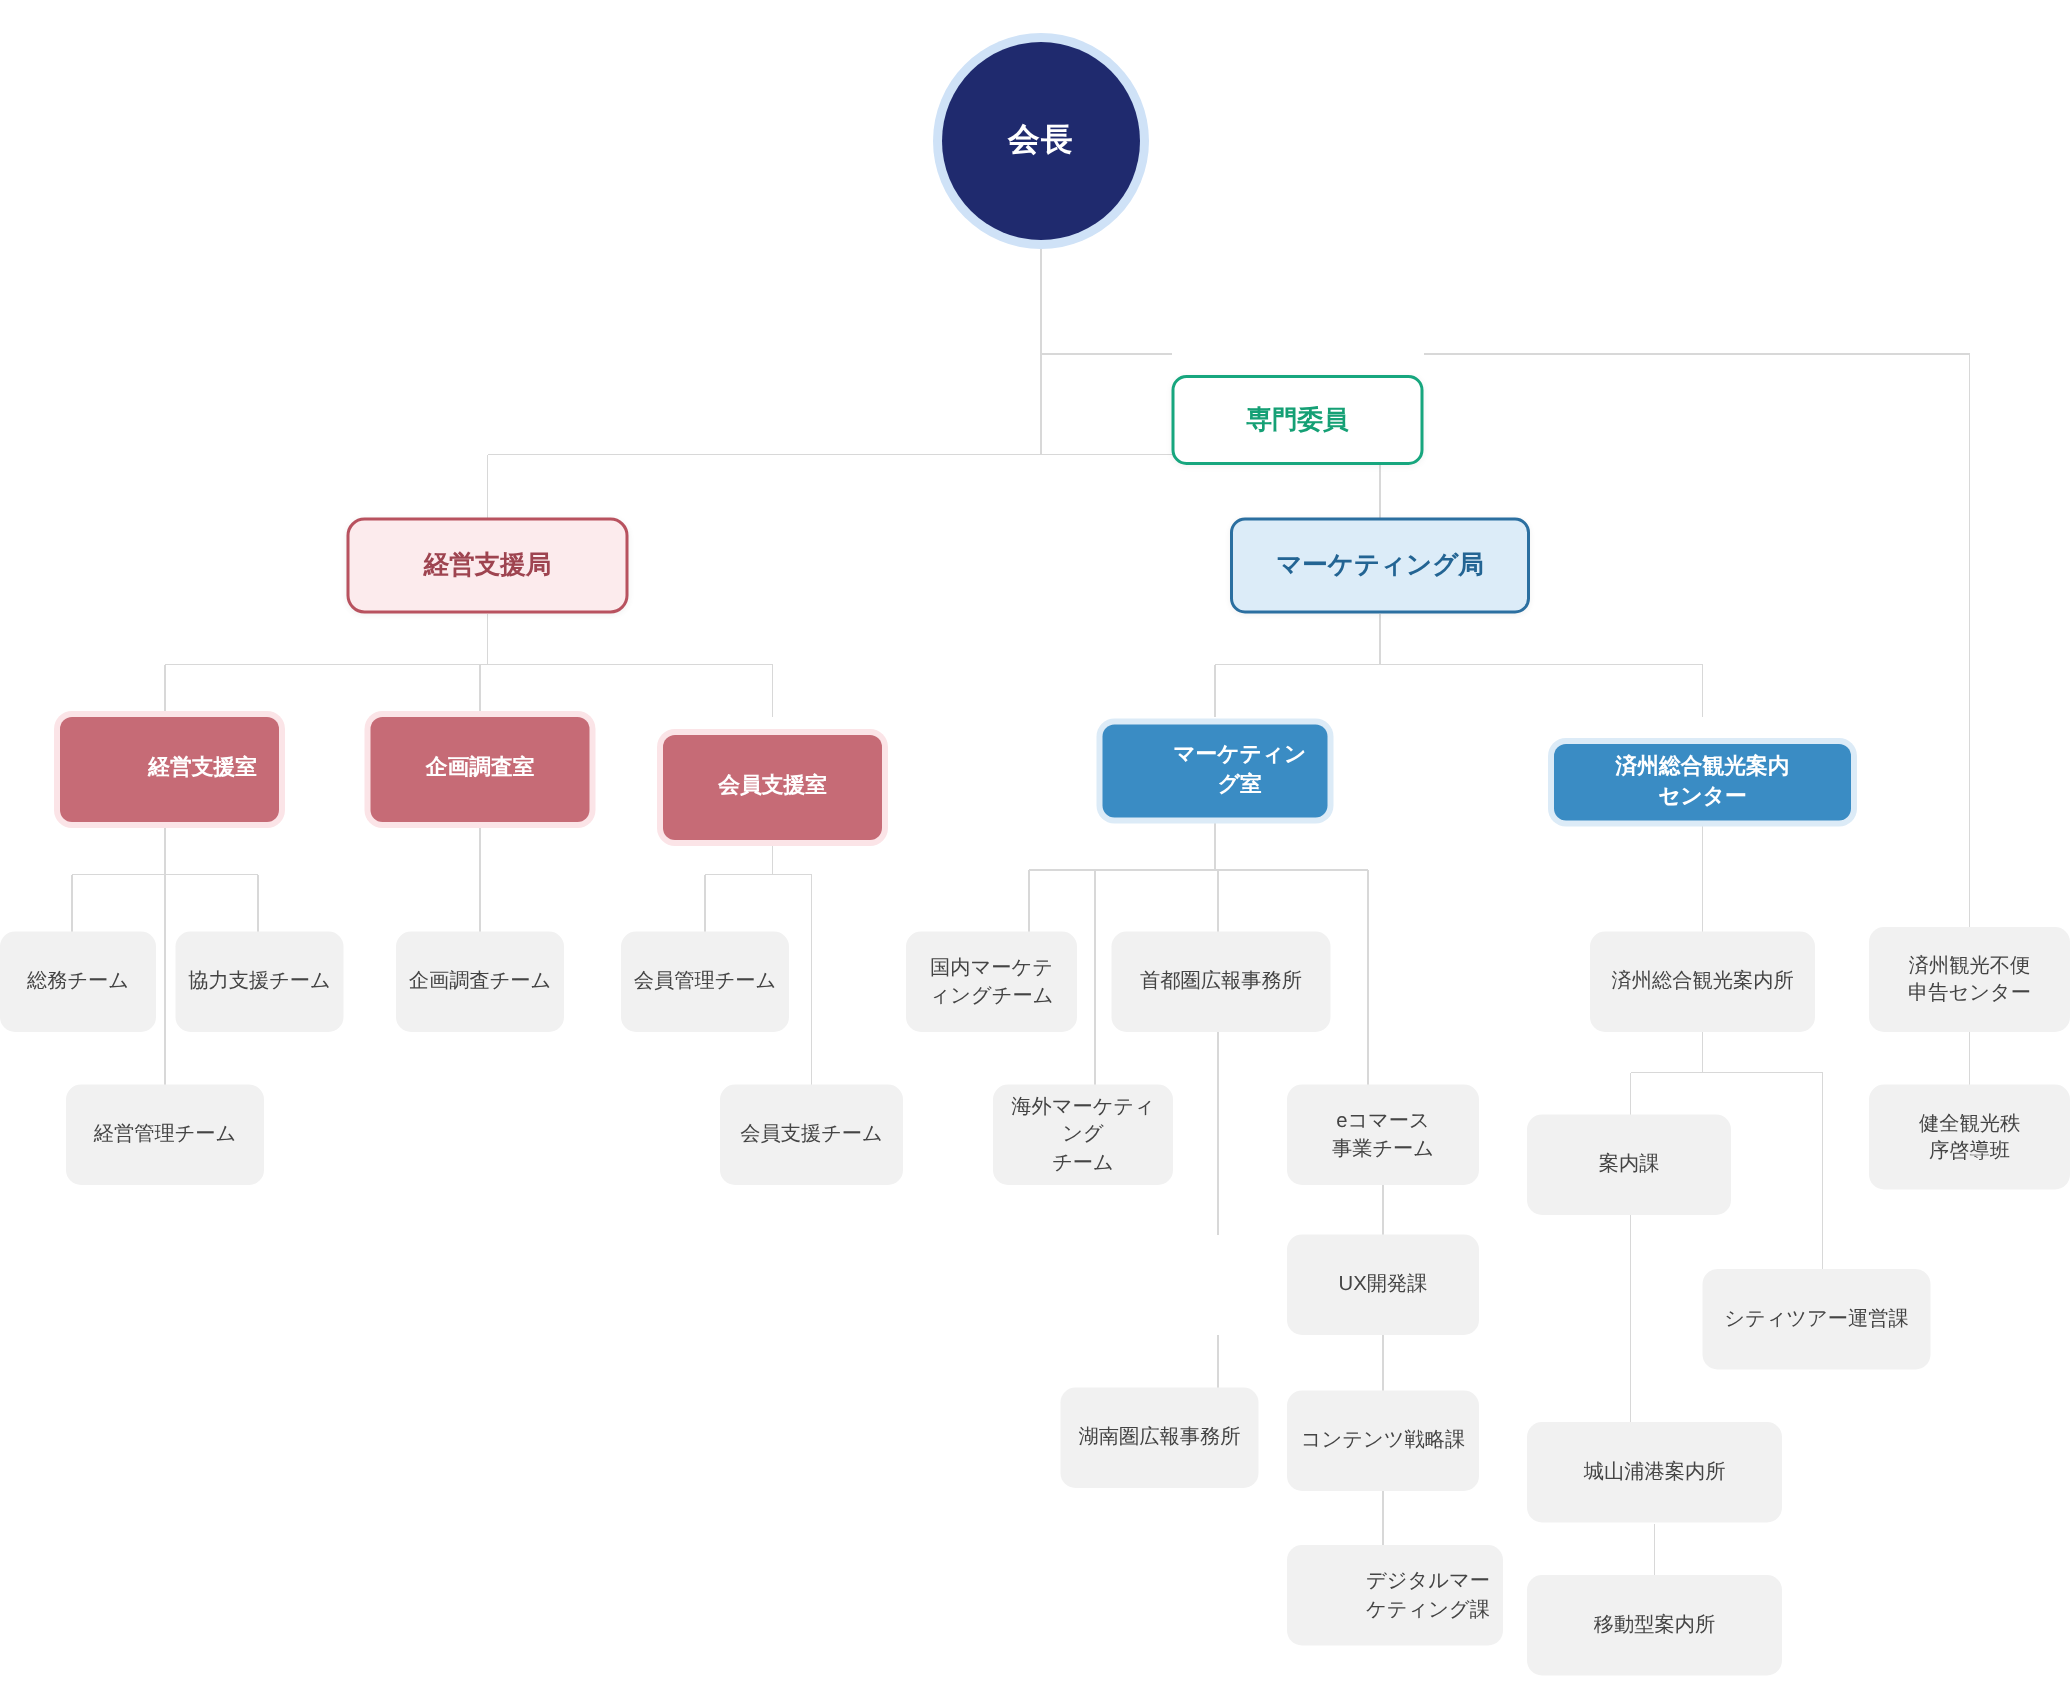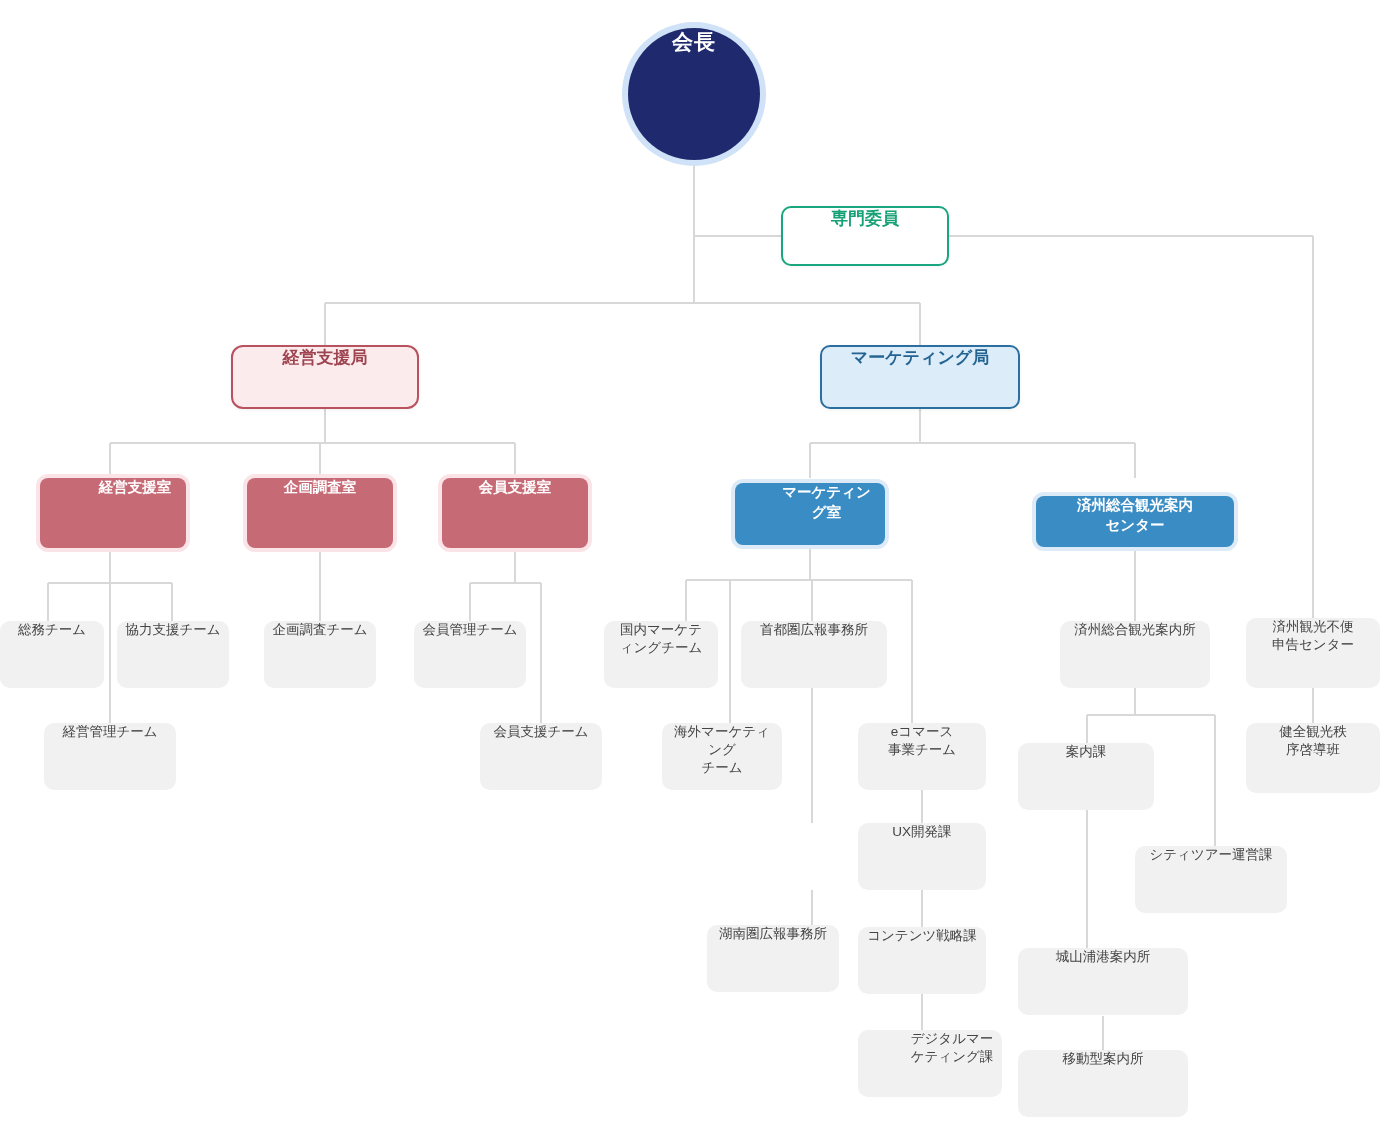--- a/index.html
+++ b/index.html
@@ -22,20 +22,21 @@
     left: 0;
     top: 0;
     width: 1380px;
     height: 1126px;
     pointer-events: none;
   }
   .node {
     position: absolute;
     box-sizing: border-box;
     display: flex;
+    align-items: center;
     justify-content: center;
     text-align: center;
     line-height: 1.35;
     z-index: 2;
   }
 
   
   .node.root {
     border-radius: 50%;
     background: #1f2a6e;
@@ -48,20 +49,21 @@
 
   
   .node.committee {
     background: #ffffff;
     border: 2px solid #17a67e;
     border-radius: 10px;
     color: #15a075;
     font-weight: bold;
     font-size: 17px;
     box-shadow: 0 1px 4px rgba(0,0,0,0.05);
+    margin-top: 44px;
   }
 
   
   .node.bureau-rose {
     background: #fcebed;
     border: 2px solid #b8525f;
     border-radius: 12px;
     color: #9e4450;
     font-weight: bold;
     font-size: 17px;
@@ -203,21 +205,21 @@
   </div>
 
   <div class="node office-rose" style="left:40px; top:478px; width:146px; height:70px;padding-left:44px;">
     <span class="label">経営支援室</span>
   </div>
 
   <div class="node office-rose" style="left:247px; top:478px; width:146px; height:70px;">
     <span class="label">企画調査室</span>
   </div>
 
-  <div class="node office-rose" style="left:442px; top:478px; width:146px; height:70px;">
+  <div class="node office-rose" style="left:442px; top:490px; width:146px; height:70px;">
     <span class="label">会員支援室</span>
   </div>
 
   <div class="node office-blue" style="left:735px; top:483px; width:150px; height:62px;padding-left:33px;">
     <span class="label">マーケティング室</span>
   </div>
 
   <div class="node office-blue" style="left:1036px; top:496px; width:198px; height:51px;">
     <span class="label">済州総合観光案内
 センター</span>

